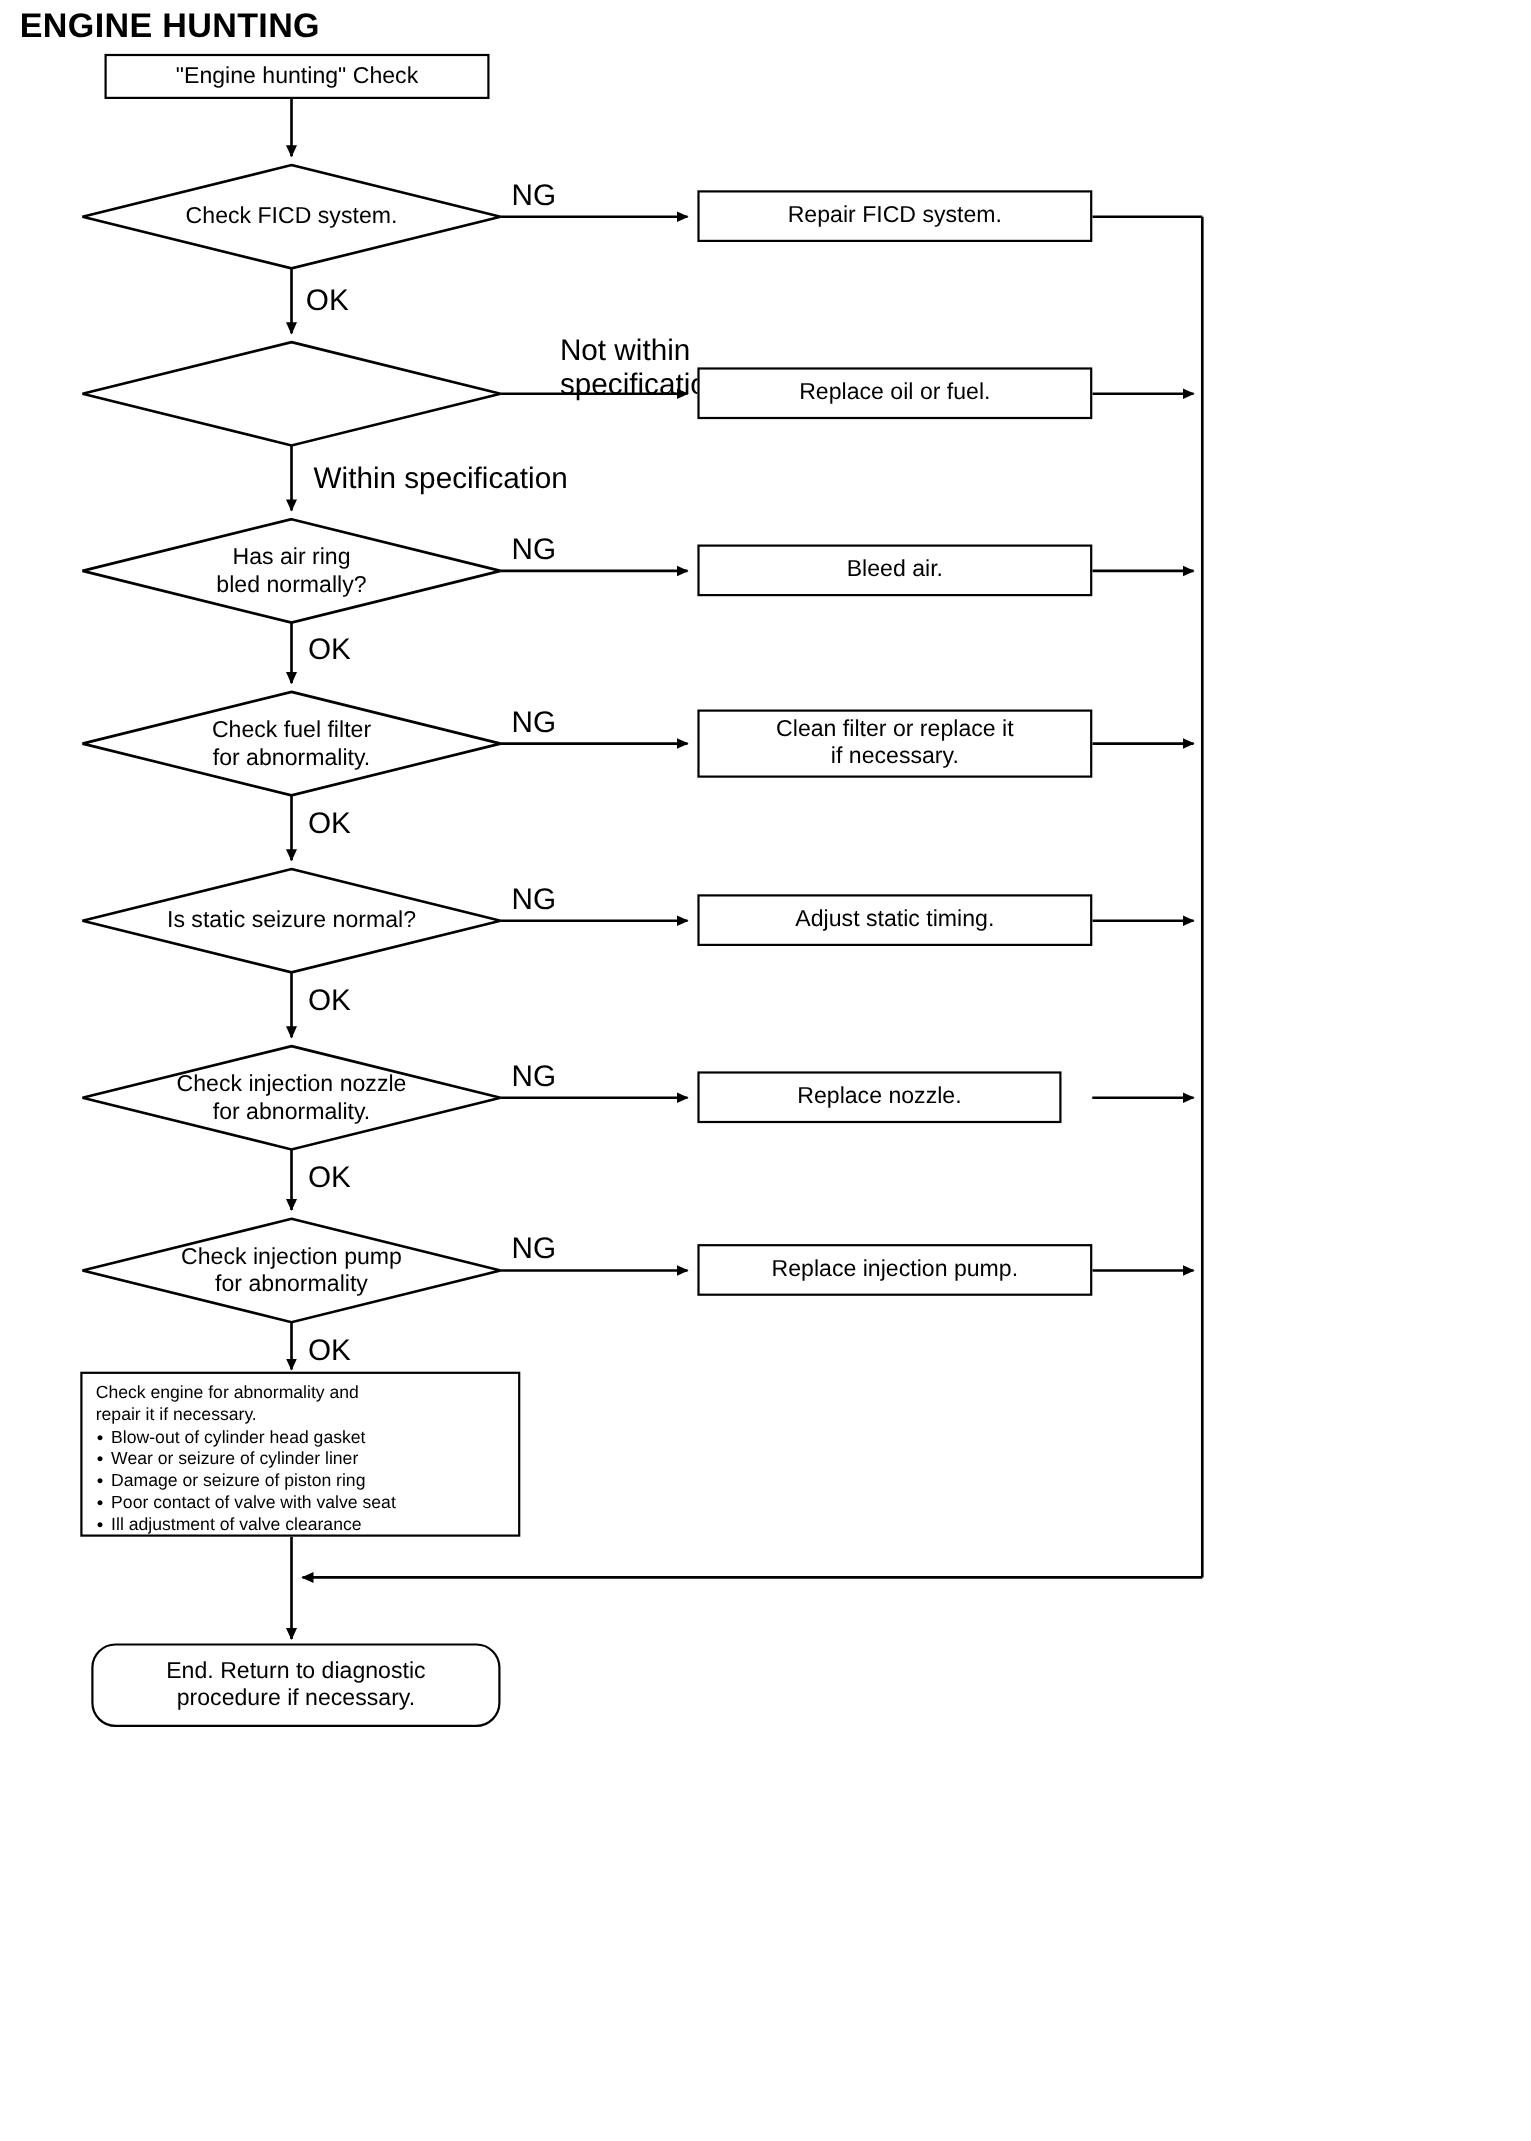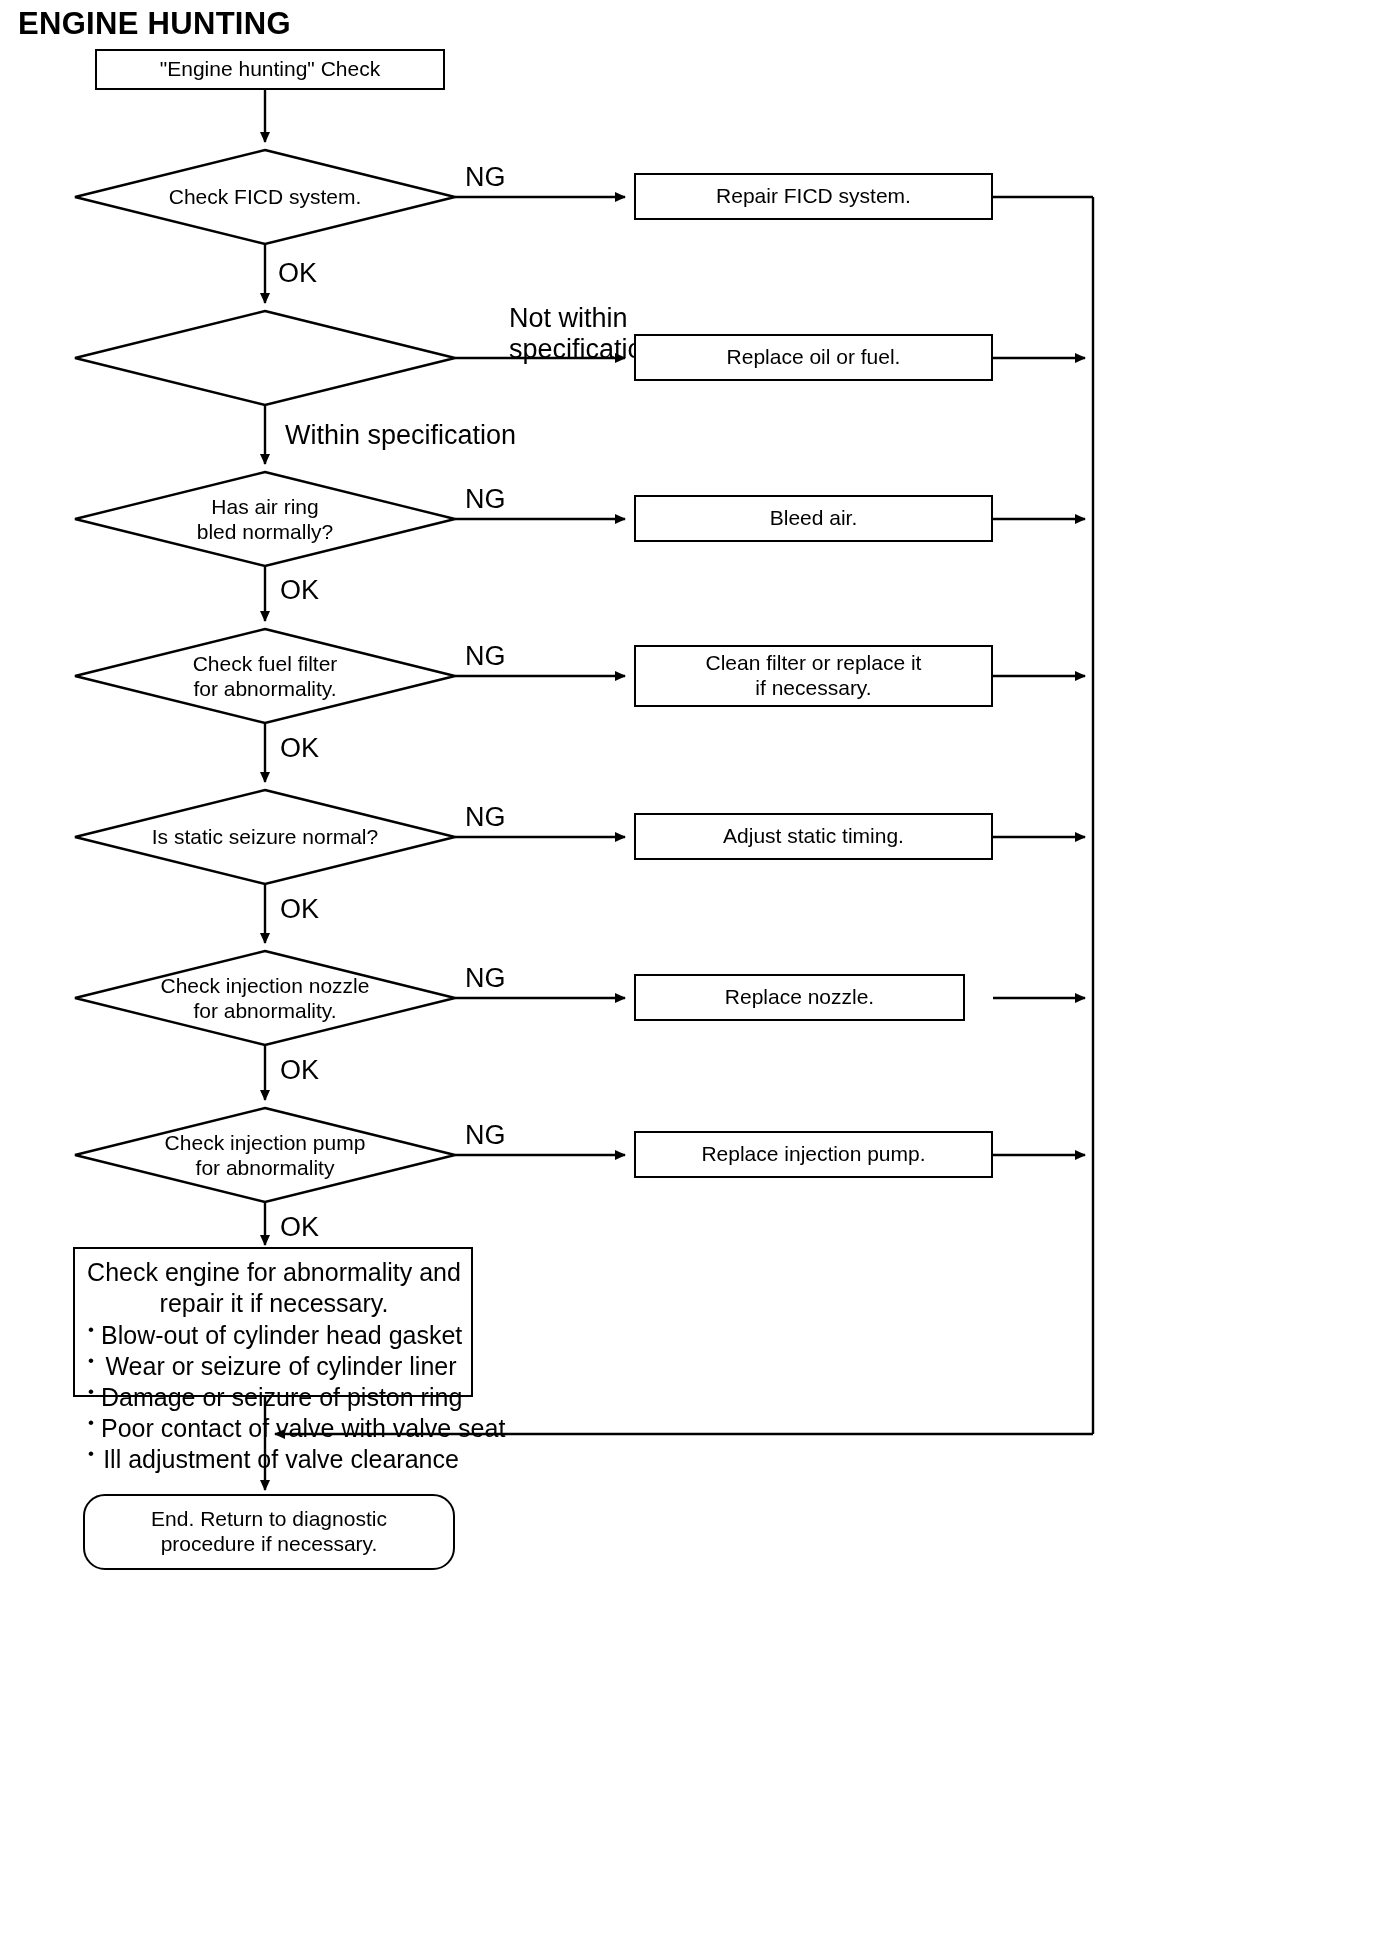--- a/index.html
+++ b/index.html
@@ -71,23 +71,23 @@
     line-height: 1.15;
     white-space: pre-line;
     color: #000;
   }
   .list-node {
     position: absolute;
     box-sizing: border-box;
     border: 2px solid #000;
     background: #fff;
     padding: 8px 10px 6px 12px;
-    font-size: 25px;
+    font-size: 16px;
     line-height: 1.24;
-    text-align: center;
+    text-align: left;
     display: block;
   }
   .list-head {
     white-space: pre-line;
     margin: 0 0 1px 0;
   }
   .bullets {
     list-style: none;
     margin: 0;
     padding: 0;

